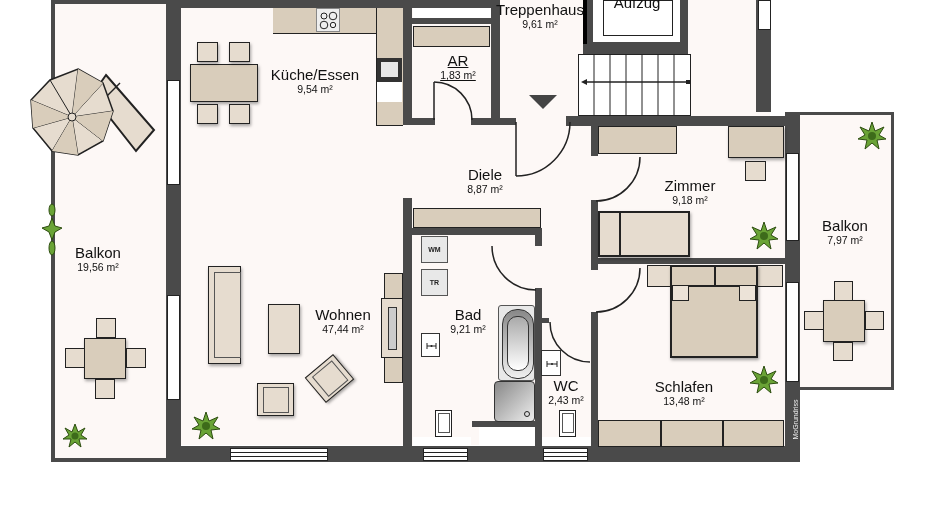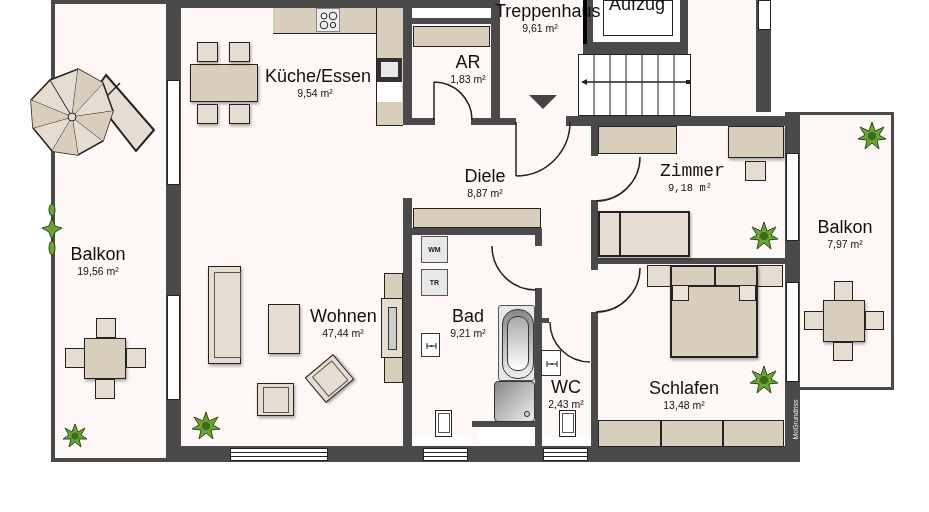--- a/index.html
+++ b/index.html
@@ -8,21 +8,21 @@
     .wall { position:absolute; background:#4a4a4a; }
     .floor { position:absolute; background:#fdf8f6; }
     .furn { position:absolute; background:#d9cdbb; border:1.5px solid #222; box-sizing:border-box; }
     .furn-l { position:absolute; background:#e6dccf; border:1.5px solid #222; box-sizing:border-box; }
     .shadow { box-shadow:1px 2px 3px rgba(0,0,0,0.35); }
     .window-v { position:absolute; background:#fff; border:1px solid #222; box-sizing:border-box;
       background-image:linear-gradient(to right, transparent 32%, #222 32%, #222 38%, transparent 38%, transparent 62%, #222 62%, #222 68%, transparent 68%); }
     .window-h { position:absolute; background:#fff; border:1px solid #222; box-sizing:border-box;
       background-image:linear-gradient(to bottom, transparent 30%, #222 30%, #222 40%, transparent 40%, transparent 60%, #222 60%, #222 70%, transparent 70%); }
     .label { position:absolute; text-align:center; color:#111; line-height:1.15; }
-    .label .name { font-size:18px; display:block; }
+    .label .name { font-size:15px; display:block; }
     .label .area { font-size:10.5px; display:block; }
     svg { position:absolute; overflow:visible; }
     .vert-text { position:absolute; color:#eee; font-size:7px; transform:rotate(-90deg); transform-origin:center; white-space:nowrap; }
   </style>
 </head>
 <body>
 
 <div class="floor" style="left:54px;top:4px;width:112px;height:454px;"></div>
 <div class="floor" style="left:181px;top:8px;width:410px;height:437px;"></div>
 <div class="floor" style="left:500px;top:0px;width:270px;height:118px;"></div>
@@ -283,33 +283,33 @@
   </svg>
 
 <div class="label" style="left:62px;top:244px;width:72px;">
   <span class="name">Balkon</span>
   <span class="area">19,56 m²</span>
 </div>
 <div class="label" style="left:265px;top:66px;width:100px;">
   <span class="name">Küche/Essen</span>
   <span class="area">9,54 m²</span>
 </div>
-<div class="label" style="left:438px;top:52px;width:60px;">
+<div class="label" style="left:428px;top:52px;width:60px;text-decoration:underline;">
   <span class="name">AR</span>
   <span class="area">1,83 m²</span>
 </div>
 <div class="label" style="left:495px;top:1px;width:90px;">
   <span class="name">Treppenhaus</span>
   <span class="area">9,61 m²</span>
 </div>
 <div class="label" style="left:455px;top:166px;width:60px;">
   <span class="name">Diele</span>
   <span class="area">8,87 m²</span>
 </div>
-<div class="label" style="left:660px;top:161px;width:60px;font-family:Liberation Mono, monospace;">
+<div class="label" style="left:660px;top:177px;width:60px;">
   <span class="name">Zimmer</span>
   <span class="area">9,18 m²</span>
 </div>
 <div class="label" style="left:815px;top:217px;width:60px;">
   <span class="name">Balkon</span>
   <span class="area">7,97 m²</span>
 </div>
 <div class="label" style="left:310px;top:306px;width:66px;">
   <span class="name">Wohnen</span>
   <span class="area">47,44 m²</span>

